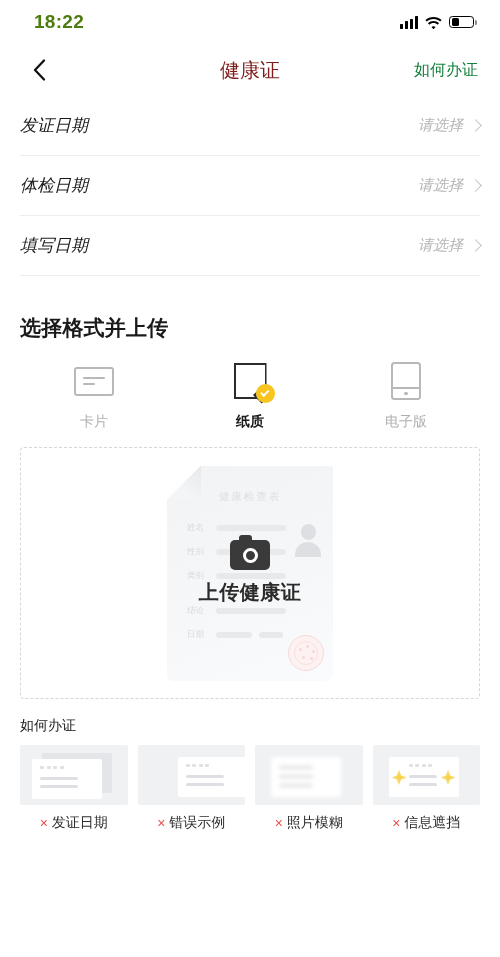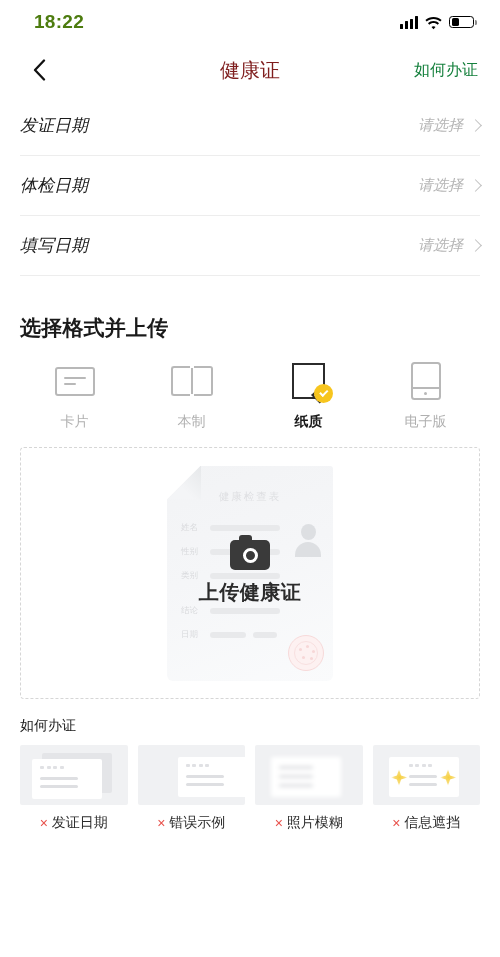--- a/index.html
+++ b/index.html
@@ -108,21 +108,21 @@
     border-radius:3px 3px 6px 6px;
   }
   .doc .corner { position:absolute; left:0; top:0; width:34px; height:34px;
     background:#ffffff; clip-path:polygon(0 0,100% 0,0 100%); }
   .doc .corner2 { position:absolute; left:0; top:0; width:34px; height:34px;
     background:linear-gradient(225deg,#e6e8ea 0%,#f4f5f7 60%);
     clip-path:polygon(100% 0,100% 100%,0 100%); }
   .doc-head { position:absolute; top:24px; left:0; right:0; text-align:center;
     font-size:10.5px; color:#dedfe2; letter-spacing:2px; }
   .doc-rows { position:absolute; top:56px; left:14px; right:14px; }
-  .doc-row { display:flex; align-items:center; gap:7px; height:13px; margin-bottom:11px; }
+  .doc-row { display:flex; align-items:center; gap:7px; height:13px; margin-bottom:11px;margin-left:6px; }
   .doc-key { font-size:8.5px; color:#d9dadd; width:22px; flex:none; }
   .doc-bar { height:6px; background:#e8e9eb; border-radius:3px; flex:1; }
   .doc-bar.sm { flex:none; width:36px; }
   .doc-avatar { position:absolute; right:12px; top:58px; width:26px; height:34px; }
   .doc-avatar .head { width:15px; height:16px; background:#dddfe2; border-radius:50%; margin:0 auto; }
   .doc-avatar .body { width:26px; height:15px; background:#dddfe2; border-radius:13px 13px 0 0; margin-top:2px; }
   .doc-stamp { position:absolute; right:9px; bottom:10px; width:36px; height:36px; border-radius:50%;
     border:1.5px solid #f7dada; background:#fdf1f1; }
   .doc-stamp .inner { position:absolute; inset:5px; border-radius:50%; border:1.2px solid #f8e0e0; }
   .doc-stamp .dot { position:absolute; width:3px; height:3px; border-radius:50%; background:#f7d7d7; }
@@ -222,29 +222,20 @@
     <div class="fmt">
       <div class="fmt-icon">
         <div class="ic-card">
             <span></span>
             <span></span>
           </div>
       </div>
       <div class="fmt-label">卡片</div>
     </div>
 
-    <div class="fmt">
-      <div class="fmt-icon">
-        <div class="ic-book">
-            <div class="pg l"></div>
-            <div class="pg r"></div>
-          </div>
-      </div>
-      <div class="fmt-label">本制</div>
-    </div>
 
     <div class="fmt selected">
       <div class="fmt-icon">
         <div class="ic-paper">
           <div class="body"></div>
           <div class="fold"></div>
           <div class="badge">
               <div class="tick"></div>
             </div>
         </div>

